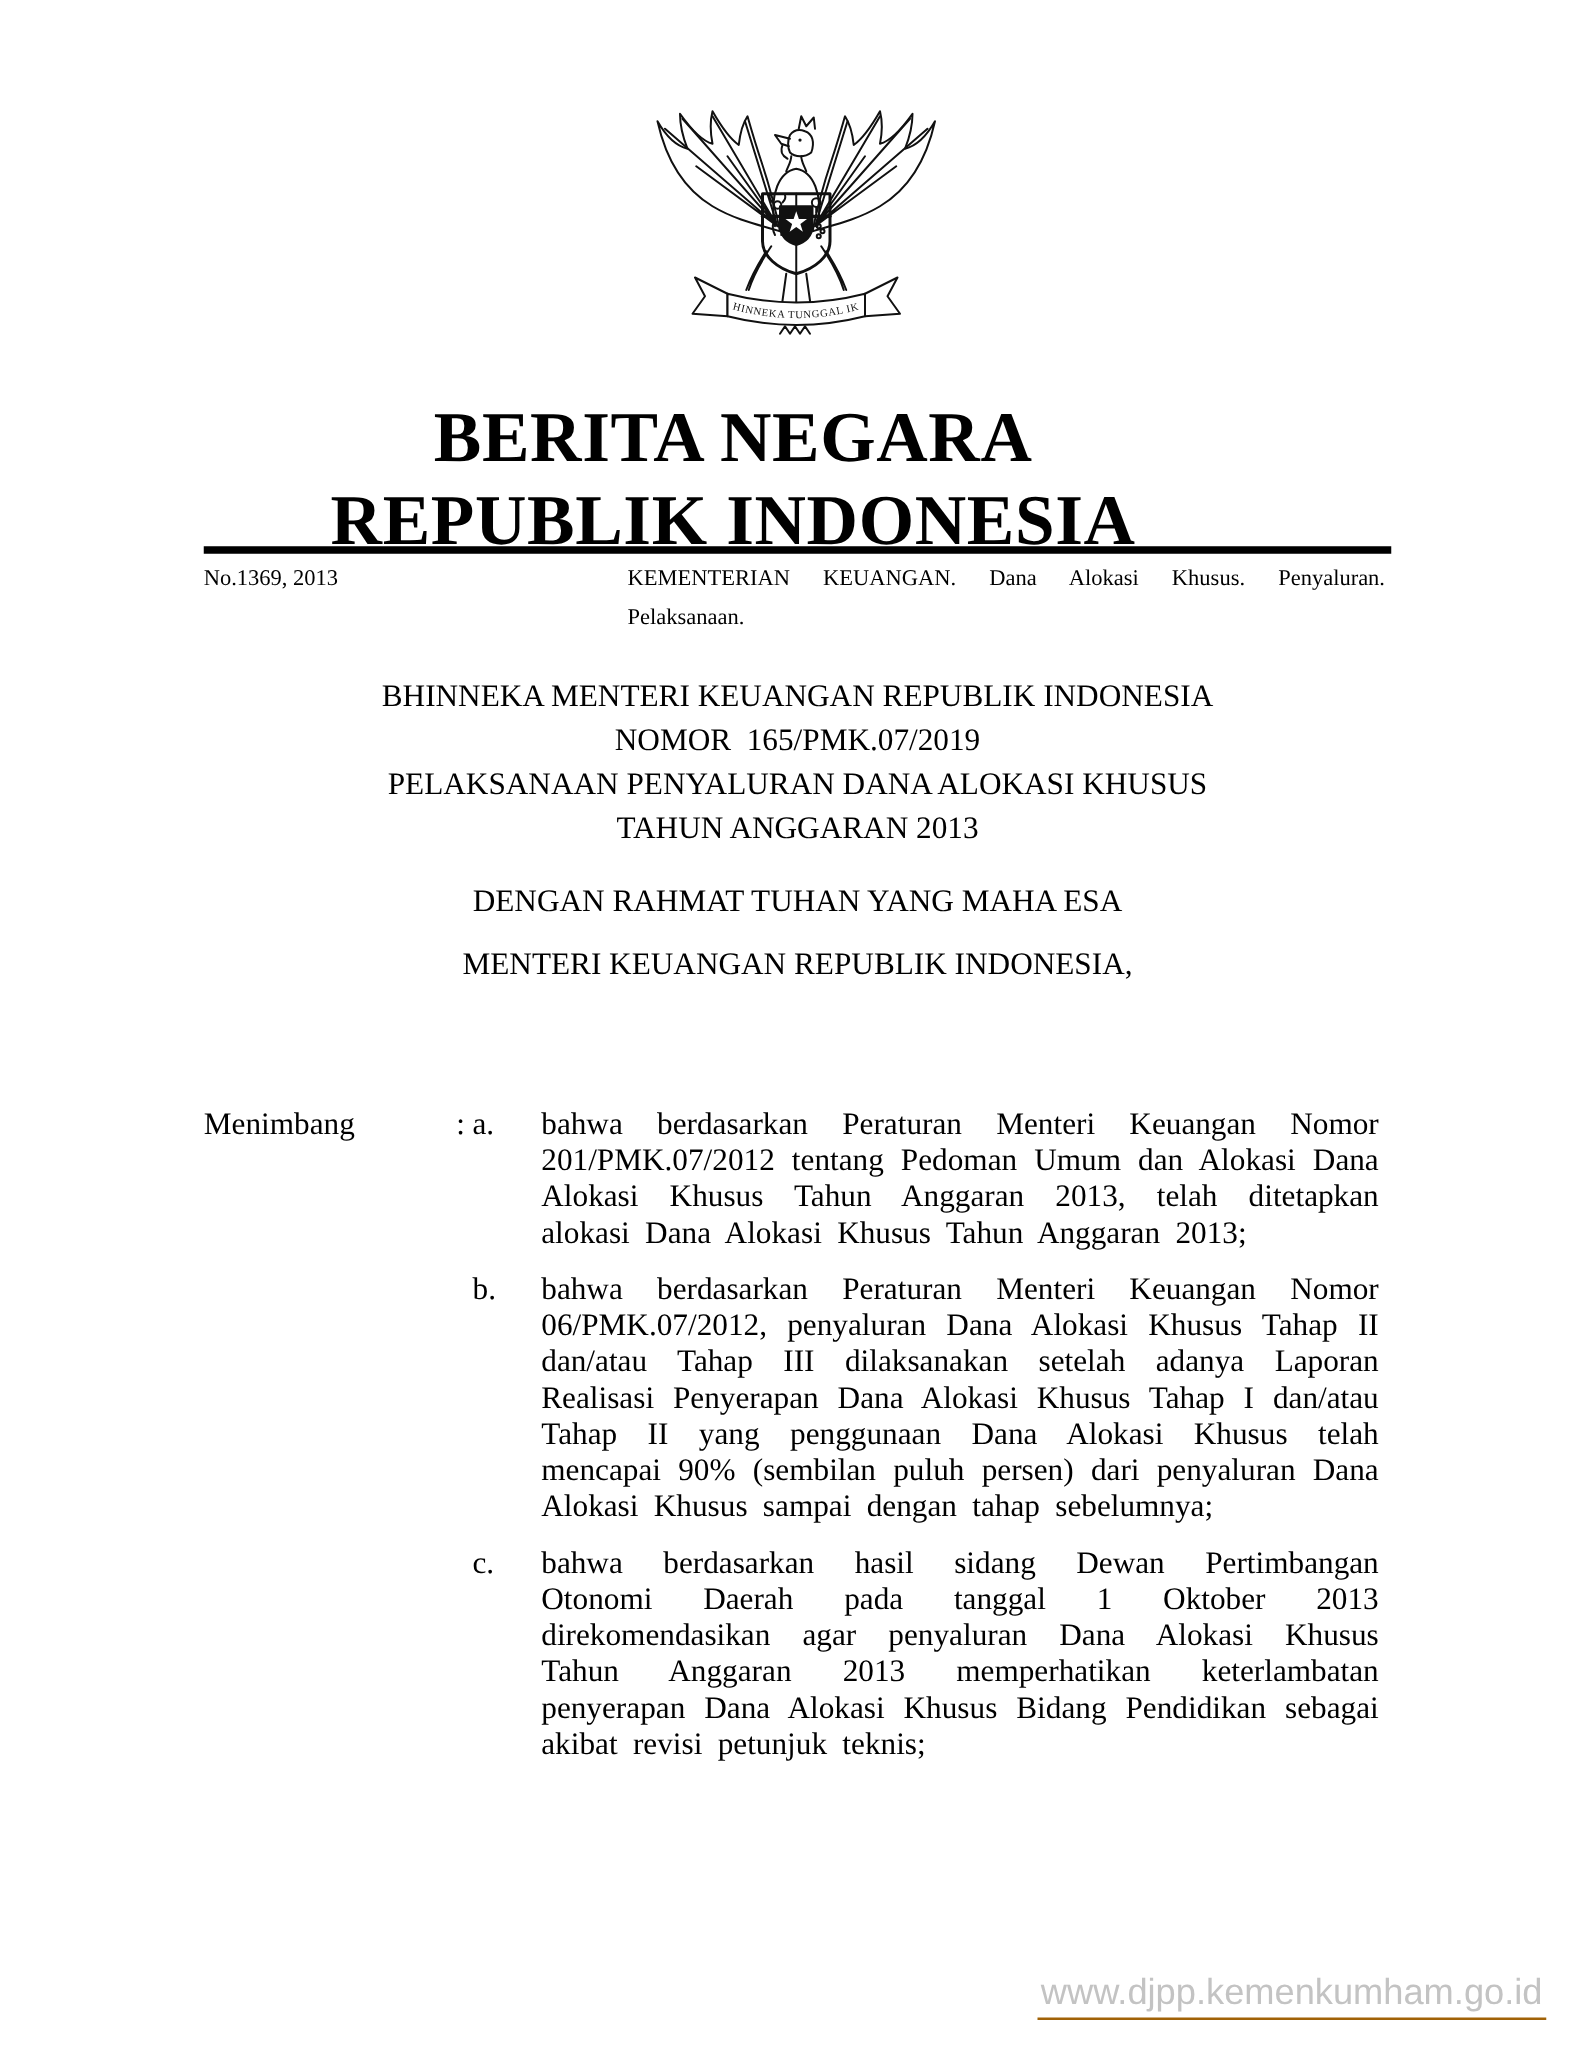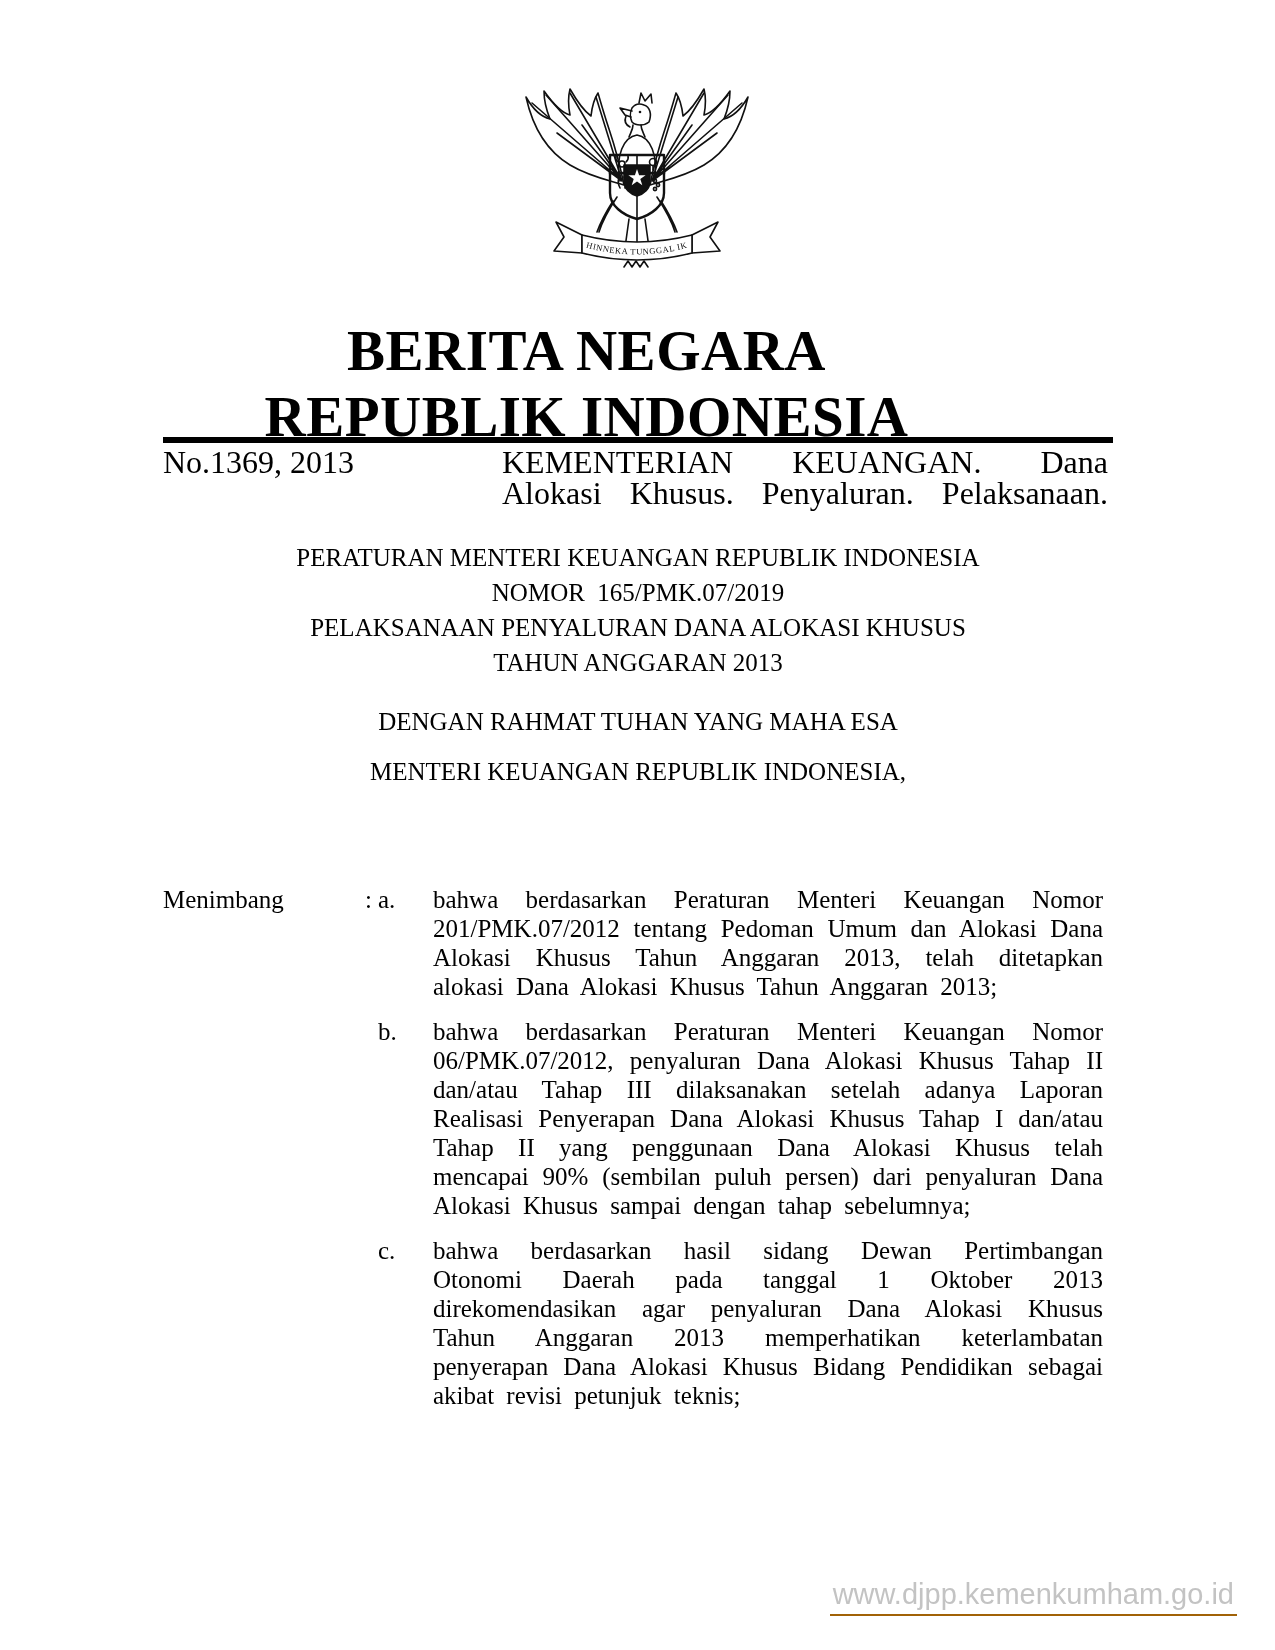--- a/index.html
+++ b/index.html
@@ -11,21 +11,21 @@
     color:#000;
     overflow:hidden;
   }
   
   .emblem{position:absolute;left:512px;top:84px;width:250px;height:192px;}
   
   .masthead{position:absolute;left:0;top:290px;width:1173px;text-align:center;
     font-weight:bold;font-size:57px;line-height:66px;letter-spacing:.5px;margin-top:28px;}
   .rule{position:absolute;left:163px;top:437px;width:950px;height:6px;background:#000;}
   
-  .meta{position:absolute;left:163px;top:447px;width:950px;font-size:32px;line-height:31px;}
+  .meta{position:absolute;left:163px;top:447px;width:950px;font-size:18px;line-height:31px;}
   .meta-number{position:absolute;left:0;top:0;}
   .meta-subject{margin-left:339px;width:606px;text-align:justify;text-justify:inter-word;word-spacing:6px;}
   .meta-subject::after{content:"";display:inline-block;width:100%;}
   
   .heading{position:absolute;left:163px;top:540px;width:950px;text-align:center;
     font-size:25px;line-height:35px;}
   .ws{white-space:pre-wrap;}
   .invocation{margin-top:24px;}
   .authority{margin-top:15px;}
   
@@ -122,21 +122,21 @@
   </div>
 
   <div class="rule"></div>
 
   <div class="meta">
     <span class="meta-number">No.1369, 2013</span>
     <div class="meta-subject">KEMENTERIAN KEUANGAN. Dana Alokasi Khusus. Penyaluran. Pelaksanaan.</div>
   </div>
 
   <div class="heading">
-    <div>PERATURAN MENTERI KEUANGAN REPUBLIK INDONESIA</div>
+    <div>BHINNEKA MENTERI KEUANGAN REPUBLIK INDONESIA</div>
     <div class="ws">NOMOR  165/PMK.07/2019</div>
     <div>PELAKSANAAN PENYALURAN DANA ALOKASI KHUSUS</div>
     <div>TAHUN ANGGARAN 2013</div>
     <div class="invocation">DENGAN RAHMAT TUHAN YANG MAHA ESA</div>
     <div class="authority">MENTERI KEUANGAN REPUBLIK INDONESIA,</div>
   </div>
 
   <div class="considering">
     <span class="c-label">Menimbang</span>
     <span class="c-colon">:</span>

